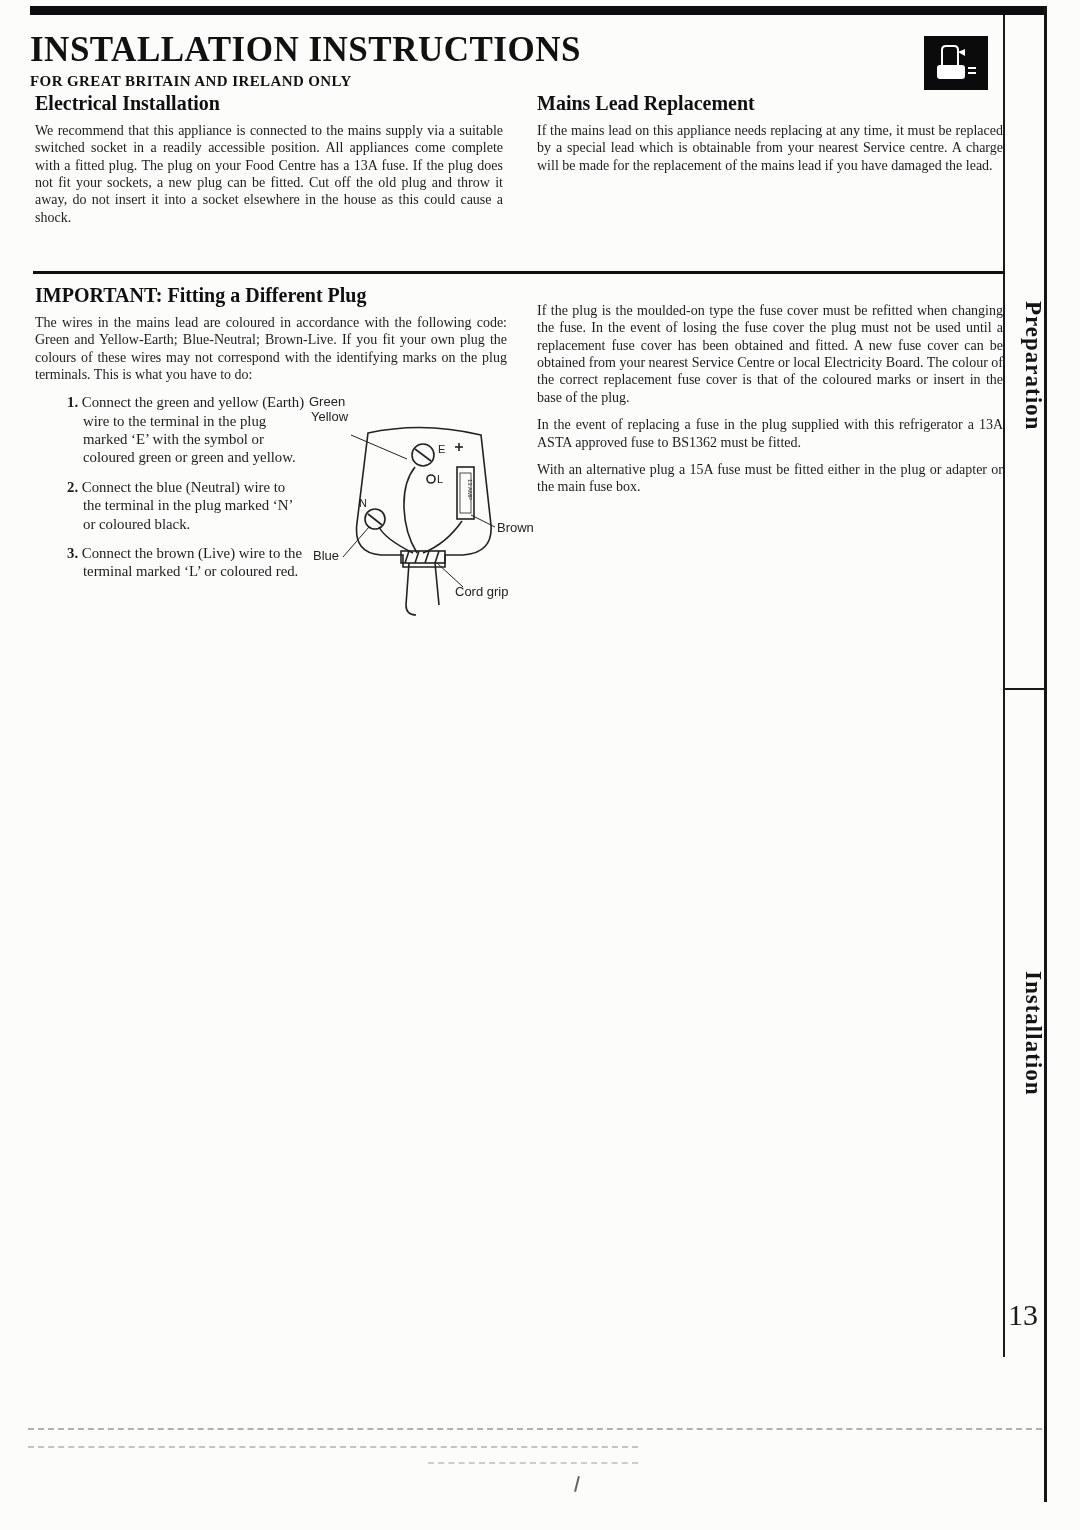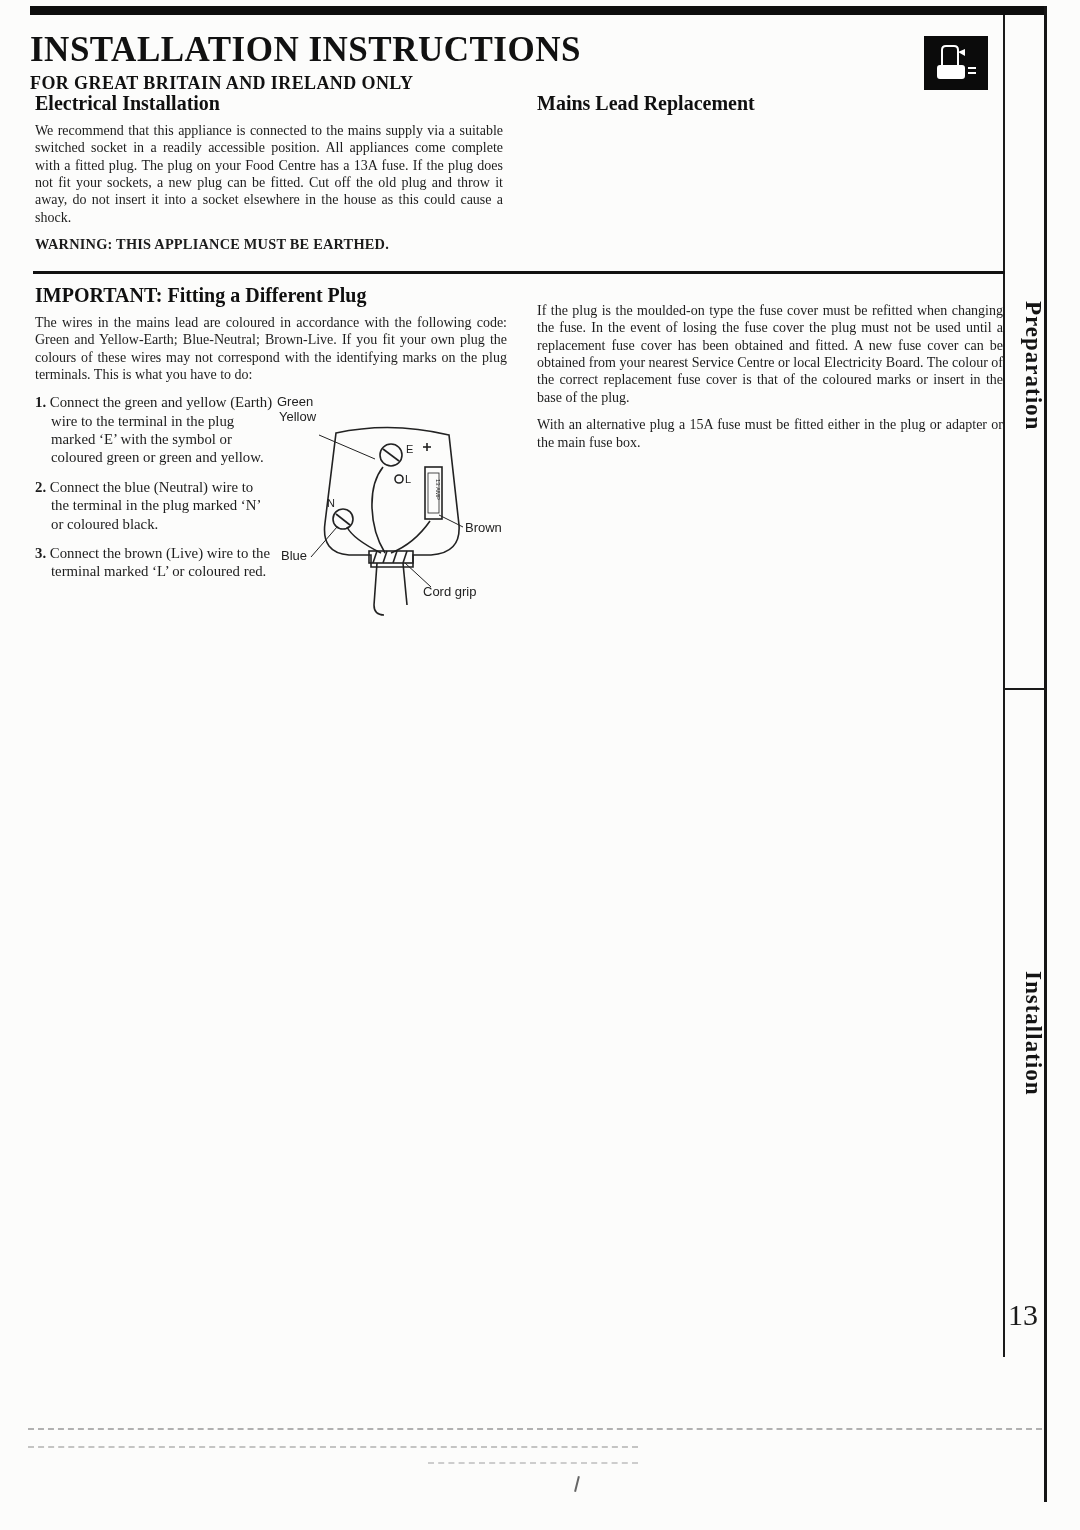--- a/index.html
+++ b/index.html
@@ -14,34 +14,34 @@
   .outer-right-line{position:absolute;left:1044px;top:6px;width:3px;height:1496px;background:#151515;}
   .inner-right-line{position:absolute;left:1003px;top:15px;width:2px;height:1342px;background:#1a1a1a;}
   .sidebar-divider{position:absolute;left:1003px;top:688px;width:43px;height:2px;background:#1a1a1a;}
   .dash1{position:absolute;left:28px;top:1428px;width:1014px;border-top:2px dashed #8a8a8a;opacity:.65;}
   .dash2{position:absolute;left:28px;top:1446px;width:610px;border-top:2px dashed #979797;opacity:.55;}
   .dash3{position:absolute;left:428px;top:1462px;width:210px;border-top:2px dashed #a0a0a0;opacity:.5;}
   .tick{position:absolute;left:576px;top:1476px;width:2px;height:16px;background:#666;transform:rotate(14deg);}
   
   .title-block{position:absolute;left:30px;top:32px;width:950px;text-align:left;}
   .page-title{font-size:35px;font-weight:700;letter-spacing:.5px;color:#111;margin:0;line-height:1.05;}
-  .page-subtitle{font-size:18px;font-weight:700;letter-spacing:.4px;margin-top:4px;color:#111;}
+  .page-subtitle{font-size:15px;font-weight:700;letter-spacing:.4px;margin-top:4px;color:#111;}
   .icon-box{position:absolute;left:924px;top:36px;width:64px;height:54px;background:#0b0b0b;display:flex;align-items:center;justify-content:center;}
   
   .col{position:absolute;}
   .col-left-top{left:35px;top:92px;width:468px;}
   .col-right-top{left:537px;top:92px;width:466px;}
   .rule{position:absolute;left:33px;top:271px;width:972px;height:3px;background:#111;}
   .col-left-bottom{left:35px;top:284px;width:472px;}
   .col-right-bottom{left:537px;top:302px;width:466px;}
   h2{font-size:20px;font-weight:700;margin:0 0 7px 0;color:#101010;}
   p.body{font-size:14px;line-height:1.24;margin:0 0 10px 0;text-align:justify;}
   .warning{font-size:14.4px;font-weight:700;letter-spacing:.2px;margin-top:10px;}
   
-  .steps-row{display:flex;margin-top:10px;}
+  .steps-row{display:flex;margin-top:10px;margin-left:32px;}
   .steps{width:238px;flex:0 0 238px;}
   .step{font-size:14.8px;line-height:1.24;margin:0 0 11px 0;padding-left:16px;text-indent:-16px;}
   .step b{font-weight:700;}
   .diagram{position:relative;width:234px;height:235px;flex:0 0 234px;}
   .diagram svg{position:absolute;left:0;top:16px;}
   .dlabel{position:absolute;font-family:"Liberation Sans",sans-serif;font-size:13px;color:#222;line-height:1.1;}
   .lbl-gy{left:4px;top:2px;}
   .lbl-gy span{display:block;}
   .lbl-gy .y{padding-left:2px;}
   .lbl-blue{left:8px;top:156px;}
@@ -80,25 +80,25 @@
       <path d="M26,10 L33,7 L33,14 Z" fill="#ffffff" stroke="none"></path>
       <line x1="36" y1="26" x2="44" y2="26"></line>
       <line x1="36" y1="31" x2="44" y2="31"></line>
     </g>
   </svg>
 </div>
 
 <div class="col col-left-top">
   <h2>Electrical Installation</h2>
   <p class="body">We recommend that this appliance is connected to the mains supply via a suitable switched socket in a readily accessible position. All appliances come complete with a fitted plug. The plug on your Food Centre has a 13A fuse. If the plug does not fit your sockets, a new plug can be fitted. Cut off the old plug and throw it away, do not insert it into a socket elsewhere in the house as this could cause a shock.</p>
-  <div class="warning">WARNING: THIS APPLIANCE MUST BE EARTHED.</div>
 </div>
 
 <div class="col col-right-top">
   <h2>Mains Lead Replacement</h2>
+  <p class="body">If the mains lead on this appliance needs replacing at any time, it must be replaced by a special lead which is obtainable from your nearest Service centre. A charge will be made for the replacement of the mains lead if you have damaged the lead.</p>
 </div>
 
 <div class="rule"></div>
 
 <div class="col col-left-bottom">
   <h2>IMPORTANT: Fitting a Different Plug</h2>
   <p class="body">The wires in the mains lead are coloured in accordance with the following code: Green and Yellow-Earth; Blue-Neutral; Brown-Live. If you fit your own plug the colours of these wires may not correspond with the identifying marks on the plug terminals. This is what you have to do:</p>
   <div class="steps-row">
     <div class="steps">
       <p class="step"><b>1.</b> <span>Connect the green and yellow (Earth) wire to the terminal in the plug marked ‘E’ with the symbol or coloured green or green and yellow.</span></p>
@@ -156,19 +156,20 @@
       </div>
       <div class="dlabel lbl-blue">Blue</div>
       <div class="dlabel lbl-brown">Brown</div>
       <div class="dlabel lbl-cord">Cord grip</div>
     </div>
   </div>
 </div>
 
 <div class="col col-right-bottom">
   <p class="body">If the plug is the moulded-on type the fuse cover must be refitted when changing the fuse. In the event of losing the fuse cover the plug must not be used until a replacement fuse cover has been obtained and fitted. A new fuse cover can be obtained from your nearest Service Centre or local Electricity Board. The colour of the correct replacement fuse cover is that of the coloured marks or insert in the base of the plug.</p>
+  <p class="body">In the event of replacing a fuse in the plug supplied with this refrigerator a 13A ASTA approved fuse to BS1362 must be fitted.</p>
   <p class="body">With an alternative plug a 15A fuse must be fitted either in the plug or adapter or the main fuse box.</p>
 </div>
 
 <div class="side-label side-prep">Preparation</div>
 <div class="side-label side-inst">Installation</div>
 
 <div class="page-number">13</div>
 
 </body></html>

